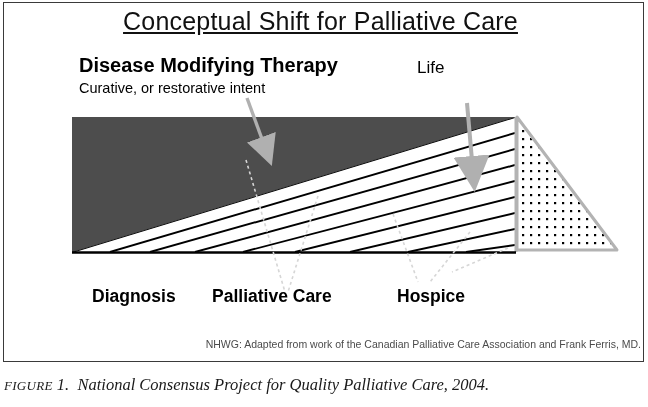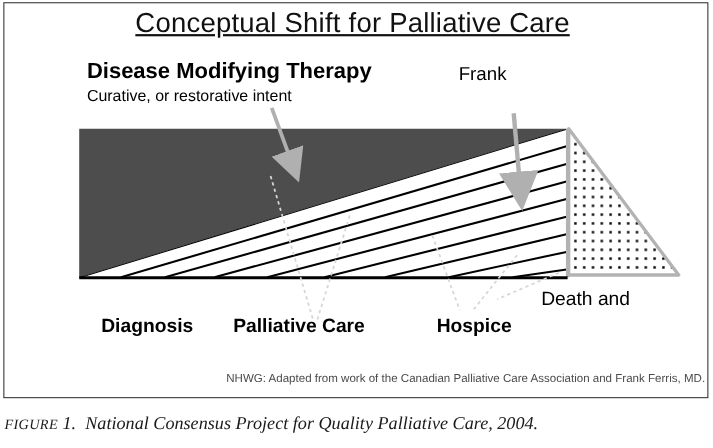--- a/index.html
+++ b/index.html
@@ -142,30 +142,29 @@
     <line x1="470" y1="232" x2="430" y2="282"></line>
     <line x1="508" y1="248" x2="452" y2="272"></line>
   </g>
 </svg>
 
 <div id="dmt-head">Disease Modifying Therapy</div>
 
 <div id="dmt-sub">Curative, or restorative intent</div>
 
 <div id="life-closure">
-  <div>Frank</div>
+  <div>Life</div>
 </div>
 
 <div class="stage-label" id="label-diagnosis">Diagnosis</div>
 
 <div class="stage-label" id="label-palliative">Palliative Care</div>
 
 <div class="stage-label" id="label-hospice">Hospice</div>
 
 <div class="stage-label" id="label-death">
-  <div>Death and</div>
 </div>
 
 <div id="attribution">NHWG: Adapted from work of the Canadian Palliative Care Association and Frank Ferris, MD.</div>
 
 <div id="fig-caption">
   <span class="smallcaps">FIGURE</span><span>&nbsp;</span><span>1.</span><span>&nbsp;&nbsp;</span><span>National Consensus Project for Quality Palliative Care, 2004.</span>
 </div>
 
 </body></html>

